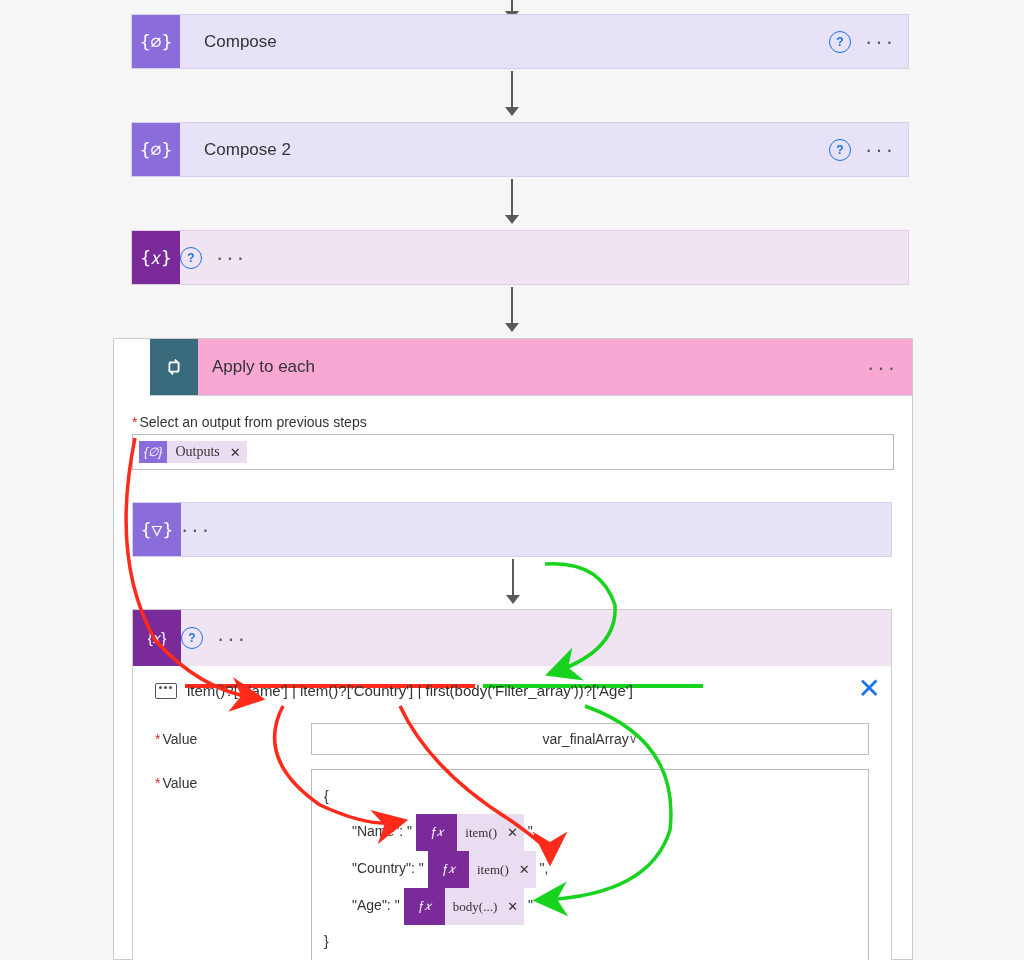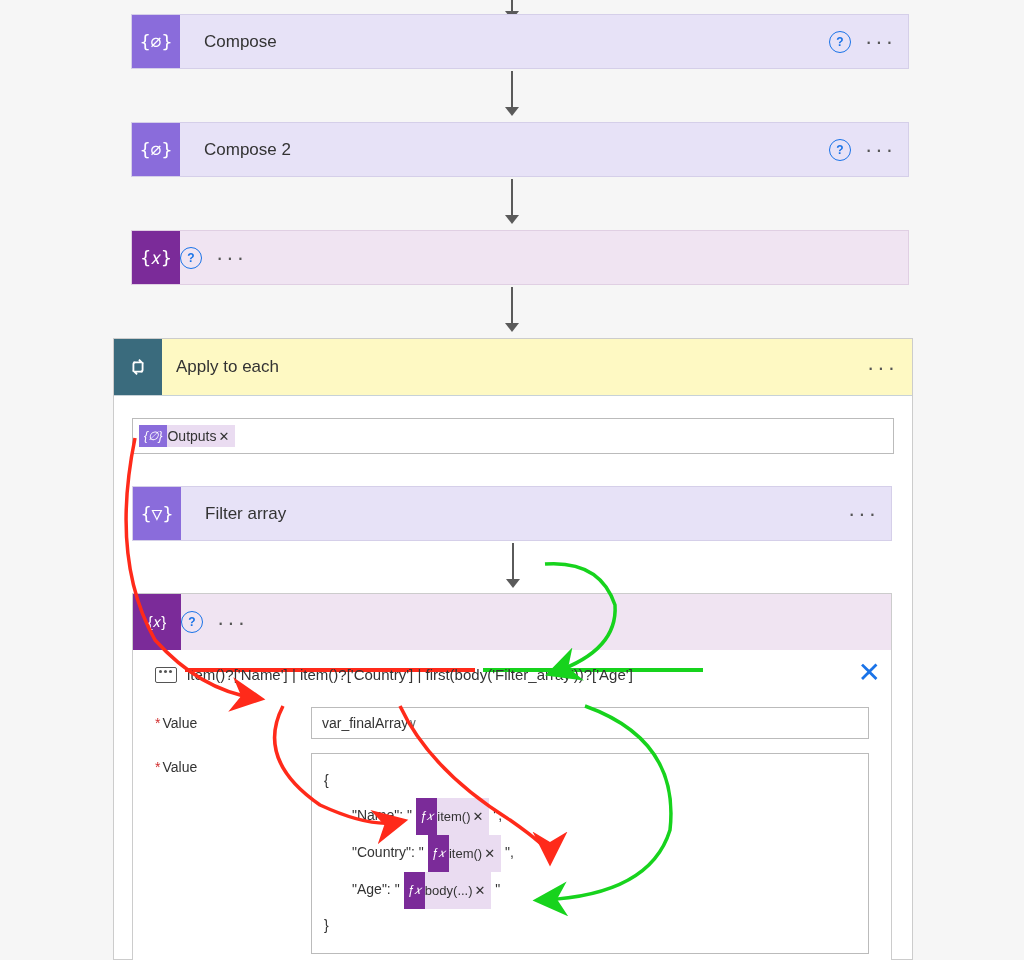--- a/index.html
+++ b/index.html
@@ -7,41 +7,41 @@
   .card{position:absolute;display:flex;align-items:center;border:1px solid #ccc;box-sizing:border-box;}
   .card .icon{width:48px;height:100%;display:flex;align-items:center;justify-content:center;color:#fff;font-family:Consolas,monospace;font-size:18px;flex:0 0 48px;}
   .card .title{flex:1;padding-left:24px;font-size:17px;}
   .card .actions{display:flex;align-items:center;padding-right:12px;gap:14px;}
   .help{width:20px;height:20px;border:1.5px solid #1a73e8;border-radius:50%;display:flex;align-items:center;justify-content:center;color:#1a73e8;font-size:12px;font-weight:bold;line-height:1;}
   .dots{font-size:22px;letter-spacing:3px;color:#555;user-select:none;line-height:0.5;}
   .compose{background:#e7e2f7;border-color:#d5cfe9;}
   .compose .icon{background:#8a6cdb;}
   .varcard{background:#f0e4f2;border-color:#e0cfe3;}
   .varcard .icon{background:#7b2b99;}
-  .greycard{background:#fef9c3;border-color:#c7d2d8;}
+  .greycard{background:#f9a8d4;border-color:#c7d2d8;margin-left:36px;}
   .greycard .icon{background:#3a6b7d;}
   .arrow-conn{position:absolute;left:50%;transform:translateX(-50%);display:flex;flex-direction:column;align-items:center;}
   .arrow-conn .line{width:2px;background:#5a5a5a;}
   .arrow-conn .head{width:0;height:0;border-left:7px solid transparent;border-right:7px solid transparent;border-top:9px solid #5a5a5a;margin-top:-1px;}
   .panel{position:absolute;background:#fff;border:1px solid #ccc;box-sizing:border-box;}
   .panel-head{display:flex;align-items:center;height:56px;border-bottom:1px solid #ddd;}
   .panel-head .icon{width:48px;height:100%;display:flex;align-items:center;justify-content:center;color:#fff;}
   .panel-head .title{flex:1;padding-left:14px;font-size:17px;}
   .panel-head .actions{display:flex;align-items:center;padding-right:14px;gap:14px;}
   .panel-body{padding:18px;position:relative;}
   .req{color:#d12e2e;padding-right:2px;}
   .label{font-size:14px;color:#333;}
   .inputbox{border:1px solid #bbb;background:#fff;box-sizing:border-box;display:flex;align-items:center;padding:4px 6px;}
   .chip{display:inline-flex;align-items:center;background:#eadcf1;border-radius:0;font-size:14px;}
-  .chip .fx{background:#7b2b99;color:#fff;font-size:12px;padding:4px 4px;font-style:italic;}
-  .chip .txt{padding:3px 0;color:#333;}
+  .chip .fx{background:#7b2b99;color:#fff;font-size:12px;padding:4px 14px;font-style:italic;}
+  .chip .txt{padding:3px 8px;color:#333;font-family:Liberation Serif, serif;}
   .chip .x{padding:0 6px 0 2px;font-size:13px;color:#333;}
   .chip.sm{font-size:13px;}
   .chip.outputs .fx{background:#8a6cdb;padding:4px 5px;}
-  .select{border:1px solid #bbb;display:flex;align-items:center;justify-content:flex-start;padding:6px 10px;height:32px;box-sizing:border-box;font-size:14px;}
+  .select{border:1px solid #bbb;display:flex;align-items:center;justify-content:center;padding:6px 10px;height:32px;box-sizing:border-box;font-size:14px;}
   .select .caret{font-size:12px;color:#666;}
   .codebox{border:1px solid #bbb;padding:10px 12px;font-size:14px;line-height:2.4;min-height:150px;font-family:"Segoe UI",sans-serif;}
   .mono{font-family:"Segoe UI",sans-serif;}
   .commentbar{display:flex;align-items:center;gap:10px;padding:0 0 8px 0;font-size:15px;}
   .comment-ic{width:20px;height:14px;border:1.5px solid #555;border-radius:2px;position:relative;}
   .comment-ic:before{content:"";position:absolute;left:3px;top:2px;width:3px;height:3px;border-radius:50%;background:#555;box-shadow:5px 0 0 #555,10px 0 0 #555;}
   .closex{position:absolute;font-size:28px;color:#1a73e8;font-weight:300;cursor:pointer;}
   svg.anno{position:absolute;top:0;left:0;pointer-events:none;}
   .annobar{position:absolute;height:3.5px;}
   .red{background:#ff2a1a;}
@@ -108,31 +108,33 @@
         <path d="M17 7v8a2 2 0 0 1-2 2M7 17V9a2 2 0 0 1 2-2"></path>
       </svg>
     </div>
     <div class="title">Apply to each</div>
     <div class="actions">
       <div class="dots">···</div>
     </div>
   </div>
 
   <div class="panel-body">
+    <div class="label">
+      <span class="req">*</span><span>Select an output from previous steps</span>
+    </div>
     <div class="inputbox" style="margin-top:4px;height:36px;">
       <span class="chip outputs">
         <span class="fx">{∅}</span>
         <span class="txt">Outputs</span>
         <span class="x">✕</span>
       </span>
     </div>
 
     <div class="card compose" style="position:relative;left:0;margin-top:32px;width:760px;height:55px;">
       <div class="icon">{▽}</div>
-      <div class="title">Filter array</div>
       <div class="actions">
         <div class="dots">···</div>
       </div>
     </div>
 
     <div style="position:relative;height:52px;">
       <div class="arrow-conn" style="top:2px;">
         <div class="line" style="height:37px;"></div>
         <div class="head"></div>
       </div>

